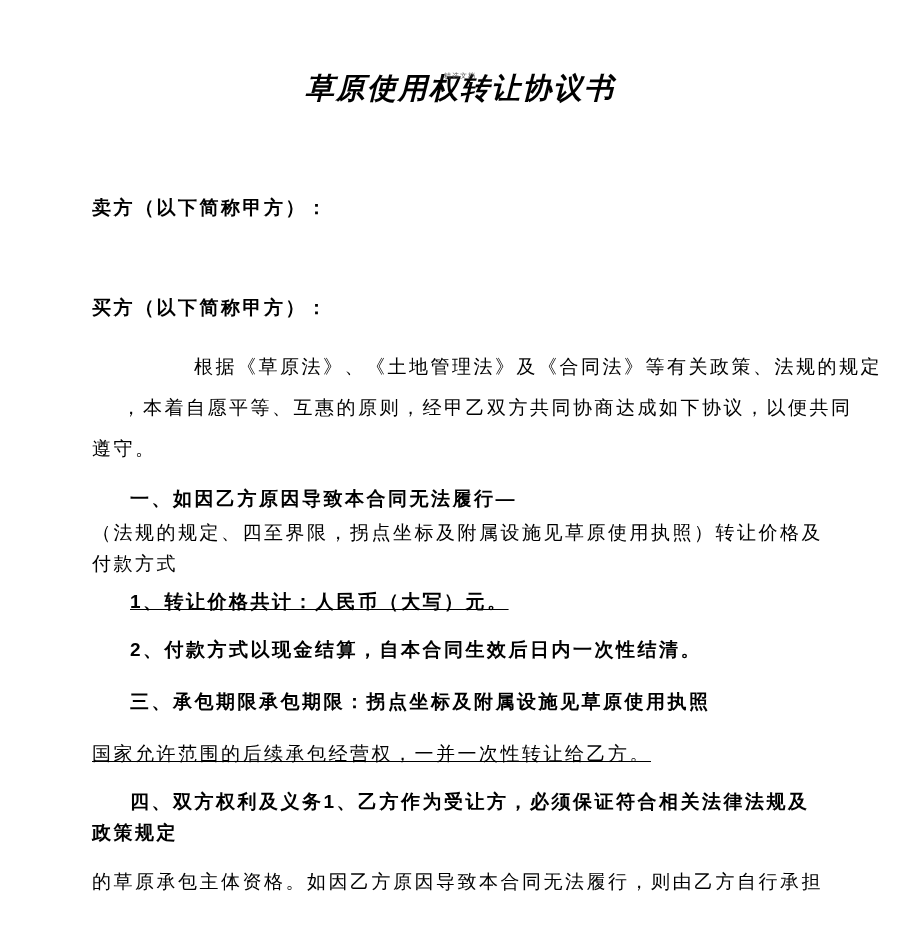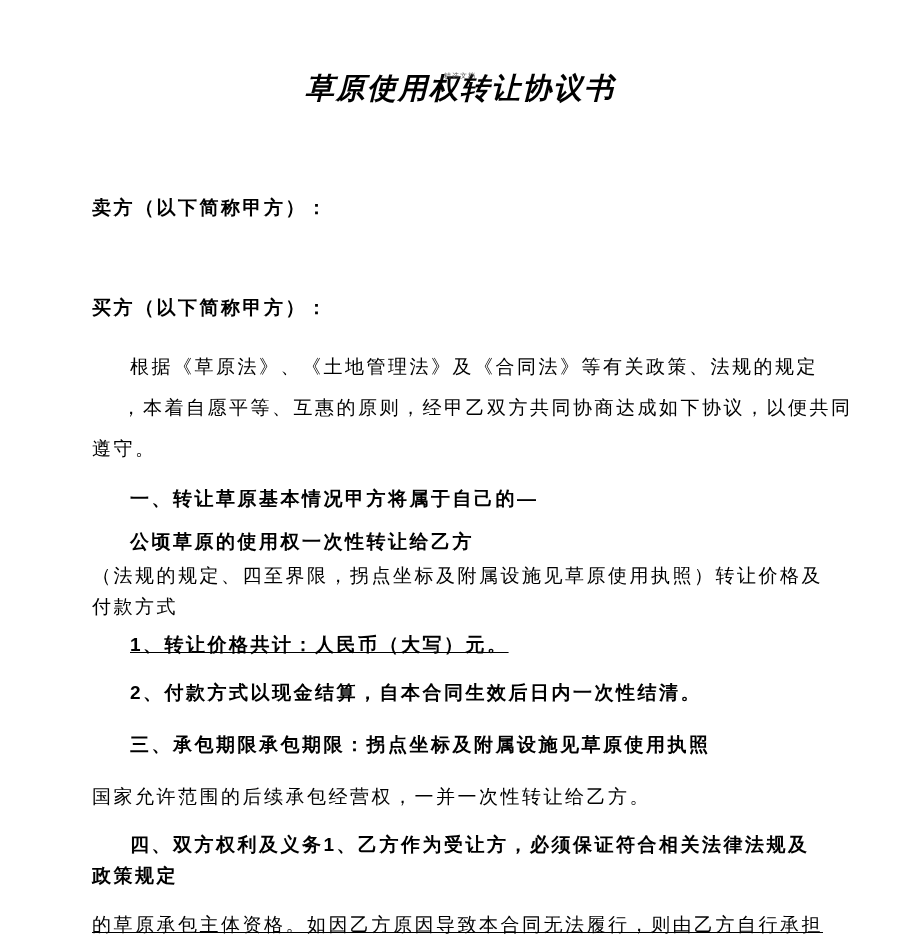--- a/index.html
+++ b/index.html
@@ -44,52 +44,51 @@
   }
   .content p {
     margin: 0;
     line-height: 25px;
   }
   .b   { font-weight: bold; }
   .ind { text-indent: 38px; }
   
   .l0  { margin-top: 87px !important; }
   .l1  { margin-top: 75px !important; }
-  .l2  { margin-top: 34px !important; }
+  .l2  { margin-top: 34px !important; text-align: right; }
   .l3  { margin-top: 16px !important; text-align: center; }
   .l4  { margin-top: 16px !important; }
   .l5  { margin-top: 25px !important; }
   .l6  { margin-top: 18px !important; }
   .l7  { margin-top: 9px  !important; }
   .l8  { margin-top: 6px  !important; }
   .l9  { margin-top: 13px !important; text-decoration: underline; }
   .l10 { margin-top: 23px !important; }
   .l11 { margin-top: 27px !important; }
-  .l12 { margin-top: 27px !important; }
+  .l12 { margin-top: 27px !important; text-decoration: underline; }
   .l13 { margin-top: 23px !important; }
   .l14 { margin-top: 6px  !important; }
-  .l15 { margin-top: 24px !important; text-decoration: underline; }
+  .l15 { margin-top: 24px !important; }
 </style>
 </head>
 <body>
 
 <div class="page">
 
   <div class="watermark">精选文档</div>
 
   <h1 class="title">草原使用权转让协议书</h1>
 
   <div class="content">
     <p class="l0 b">卖方（以下简称甲方）：</p>
     <p class="l1 b">买方（以下简称甲方）：</p>
     <p class="l2 ind">根据《草原法》、《土地管理法》及《合同法》等有关政策、法规的规定</p>
     <p class="l3">，本着自愿平等、互惠的原则，经甲乙双方共同协商达成如下协议，以便共同</p>
     <p class="l4">遵守。</p>
-    <p class="l5 b ind">一、转让草原基本情况甲方将属于自己的—</p>
-    <p class="l6 b ind">公顷草原的使用权一次性转让给乙方</p>
+    <p class="l5 b ind">一、如因乙方原因导致本合同无法履行—</p>
     <p class="l7">（法规的规定、四至界限，拐点坐标及附属设施见草原使用执照）转让价格及</p>
     <p class="l8">付款方式</p>
     <p class="l9 b ind">1、转让价格共计：人民币（大写）元。</p>
     <p class="l10 b ind">2、付款方式以现金结算，自本合同生效后日内一次性结清。</p>
     <p class="l11 b ind">三、承包期限承包期限：拐点坐标及附属设施见草原使用执照</p>
     <p class="l12">国家允许范围的后续承包经营权，一并一次性转让给乙方。</p>
     <p class="l13 b ind">四、双方权利及义务1、乙方作为受让方，必须保证符合相关法律法规及</p>
     <p class="l14 b">政策规定</p>
     <p class="l15">的草原承包主体资格。如因乙方原因导致本合同无法履行，则由乙方自行承担</p>
   </div>

